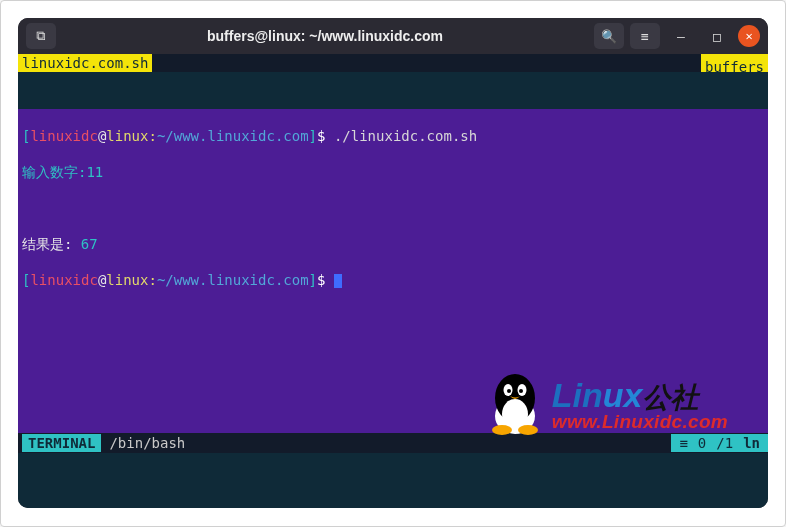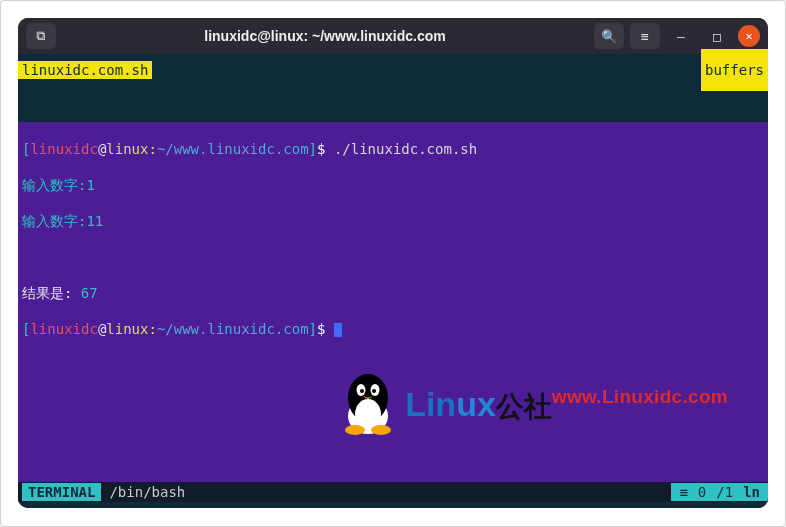--- a/index.html
+++ b/index.html
@@ -12,24 +12,24 @@
   .titlebar .left { display: flex; align-items: center; gap: 4px; }
   .titlebar .title { flex: 1; text-align: center; font-family: sans-serif; font-size: 14px; font-weight: bold; color: #eee; }
   .titlebar .right { display: flex; align-items: center; gap: 6px; }
   .tb-btn { width: 30px; height: 26px; border-radius: 5px; display: flex; align-items: center; justify-content: center; background: #3a3943; color: #ddd; }
   .tb-btn.plain { background: transparent; }
   .tb-close { width: 22px; height: 22px; border-radius: 50%; background: #e95420; color: #fff; display: flex; align-items: center; justify-content: center; font-size: 12px; }
   
   
   .term-body { position: absolute; top: 36px; left: 0; right: 0; bottom: 0; background: #0f2a38; font-size: 14px; line-height: 18px; }
   
-  .top-strip { height: 31px; display: flex; align-items: center; }
+  .top-strip { height: 18px; display: flex; }
   .top-strip .file-tab { background: #f4e409; color: #0f2a38; padding: 0 4px; }
   .top-strip .gap { flex: 1; background: #121b2a; }
-  .top-strip .buffers { background: #f4e409; color: #0f2a38; padding: 12px 4px; }
+  .top-strip .buffers { background: #f4e409; color: #0f2a38; padding: 4px 4px; }
   
   .output-pane { padding: 0 4px; white-space: pre; color: #2fc2c4; background: #4c1d95; margin-top: 37px; }
   .prompt .br   { color: #2fc2c4; }
   .prompt .user { color: #e94f64; }
   .prompt .at   { color: #e6e6e6; }
   .prompt .host { color: #e2d96a; }
   .prompt .path { color: #52a7d8; }
   .prompt .dol  { color: #ffffff; }
   .cmd { color: #d7d7d7; }
   .blue-cursor { display: inline-block; width: 8px; height: 14px; background: #3f6cff; vertical-align: middle; }
@@ -37,40 +37,40 @@
   
   .divider-bar { height: 20px; background: #121b2a; display: flex; align-items: center; color: #9aa; }
   .divider-bar .term-lbl { background: #2fc2c4; color: #0f2a38; padding: 0 6px; font-weight: bold; margin-left: 4px; }
   .divider-bar .bash { color: #c9c9c9; padding-left: 8px; flex: 1; }
   .divider-bar .rstats { background: #2fc2c4; color: #0f2a38; padding: 0 8px; display: flex; align-items: center; gap: 10px; }
   .divider-bar .hamb { font-size: 14px; }
   
   
   .watermark { position: absolute; right: 40px; bottom: 72px; display: flex; align-items: center; gap: 8px; pointer-events: none; }
   .penguin { width: 58px; height: 64px; }
-  .wm-text { display: flex; flex-direction: row; line-height: 1; }
+  .wm-text { display: flex; flex-direction: column; line-height: 1; font-style: italic; }
   .wm-big { font-family: Arial, sans-serif; font-weight: 900; font-size: 34px; }
   .wm-big .lin { color: #1d6fbf; }
   .wm-big .ux  { color: #2486d6; }
   .wm-big .cn  { color: #111; font-size: 28px; }
   .wm-url { font-family: Arial, sans-serif; font-weight: 700; font-size: 19px; color: #dd2b2b; letter-spacing: 0.3px; }
 </style>
 </head>
 <body>
 
 <div class="outer-frame">
   <div class="terminal-window">
 
     <div class="titlebar">
       <div class="left">
         <div class="tb-btn">
           <span>⧉</span>
         </div>
       </div>
-      <div class="title">linuxidc@linux: ~/www.linuxidc.com</div>
+      <div class="title">buffers@linux: ~/www.linuxidc.com</div>
       <div class="right">
         <div class="tb-btn">
           <span>🔍</span>
         </div>
         <div class="tb-btn">
           <span>≡</span>
         </div>
         <div class="tb-btn plain">
           <span>—</span>
         </div>
@@ -86,21 +86,20 @@
     <div class="term-body">
 
       <div class="top-strip">
         <span class="file-tab"> linuxidc.com.sh </span>
         <span class="gap"></span>
         <span class="buffers"> buffers </span>
       </div>
 
       <div class="output-pane">
 <div class="prompt"><span class="br">[</span><span class="user">linuxidc</span><span class="at">@</span><span class="host">linux:</span><span class="path">~/www.linuxidc.com</span><span class="br">]</span><span class="dol">$ </span><span class="cmd">./linuxidc.com.sh</span></div>
-<div>输入数字:1</div>
 <div>输入数字:11</div>
 <div>&nbsp;</div>
 <div class="result"><span>结果是: </span><span style="color:#2fc2c4">67</span></div>
 <div class="prompt"><span class="br">[</span><span class="user">linuxidc</span><span class="at">@</span><span class="host">linux:</span><span class="path">~/www.linuxidc.com</span><span class="br">]</span><span class="dol">$ </span><span class="blue-cursor"></span></div>
 <div>&nbsp;</div>
 <div>&nbsp;</div>
 <div>&nbsp;</div>
       </div>
 
       <div class="divider-bar">

